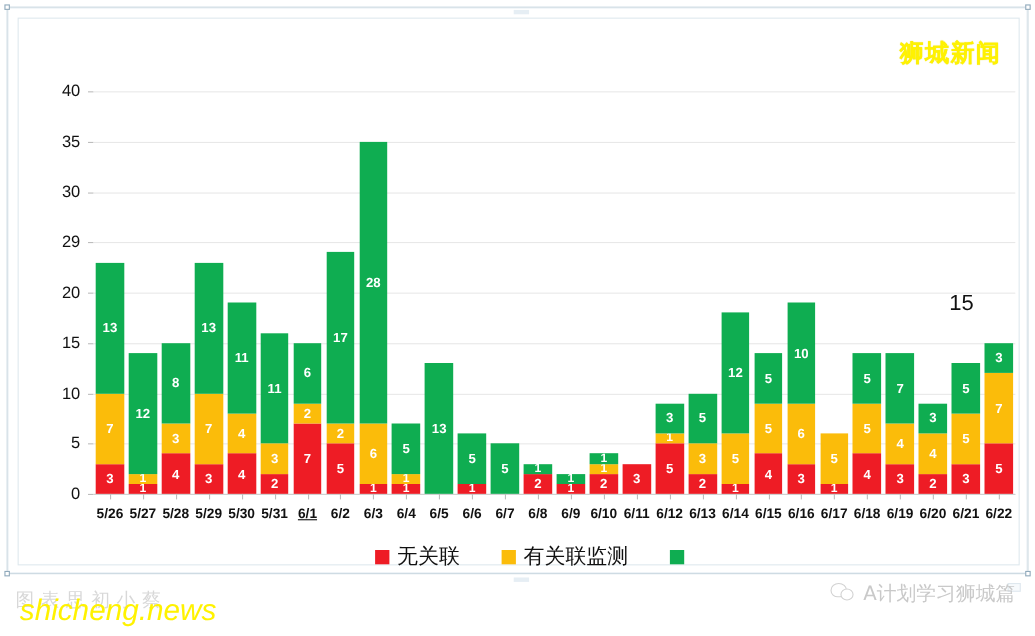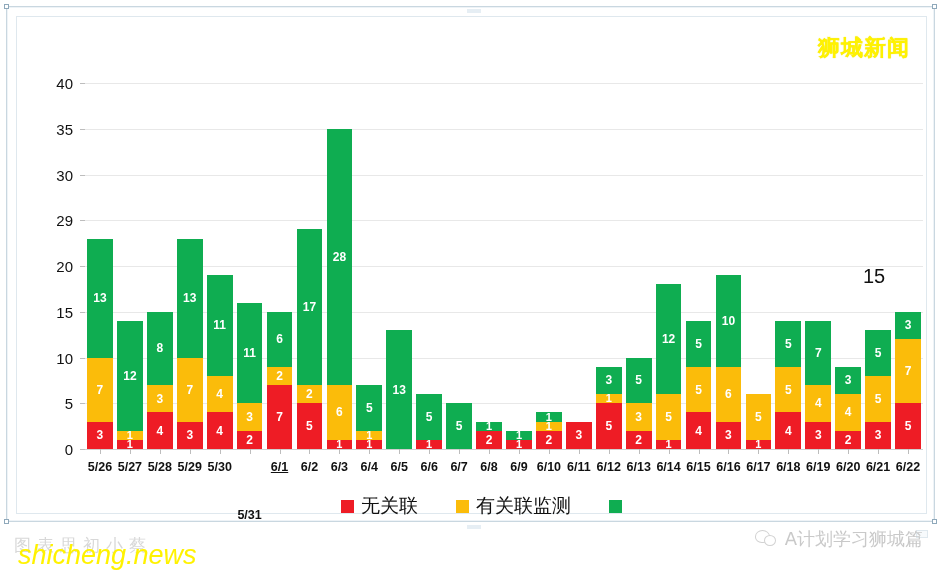--- a/index.html
+++ b/index.html
@@ -567,21 +567,21 @@
           <div class="xlabel" style="left: 82.9643px;">5/26</div>
           <div class="xtick" style="left: 112.893px;"></div>
           <div class="xlabel" style="left: 112.893px;">5/27</div>
           <div class="xtick" style="left: 142.821px;"></div>
           <div class="xlabel" style="left: 142.821px;">5/28</div>
           <div class="xtick" style="left: 172.75px;"></div>
           <div class="xlabel" style="left: 172.75px;">5/29</div>
           <div class="xtick" style="left: 202.679px;"></div>
           <div class="xlabel" style="left: 202.679px;">5/30</div>
           <div class="xtick" style="left: 232.607px;"></div>
-          <div class="xlabel" style="left: 232.607px; margin-top: 48px;">5/31</div>
+          <div class="xlabel" style="left: 232.607px;">5/31</div>
           <div class="xtick" style="left: 262.536px;"></div>
           <div class="xlabel" style="left: 262.536px; text-decoration: underline;">6/1</div>
           <div class="xtick" style="left: 292.464px;"></div>
           <div class="xlabel" style="left: 292.464px;">6/2</div>
           <div class="xtick" style="left: 322.393px;"></div>
           <div class="xlabel" style="left: 322.393px;">6/3</div>
           <div class="xtick" style="left: 352.321px;"></div>
           <div class="xlabel" style="left: 352.321px;">6/4</div>
           <div class="xtick" style="left: 382.25px;"></div>
           <div class="xlabel" style="left: 382.25px;">6/5</div>

